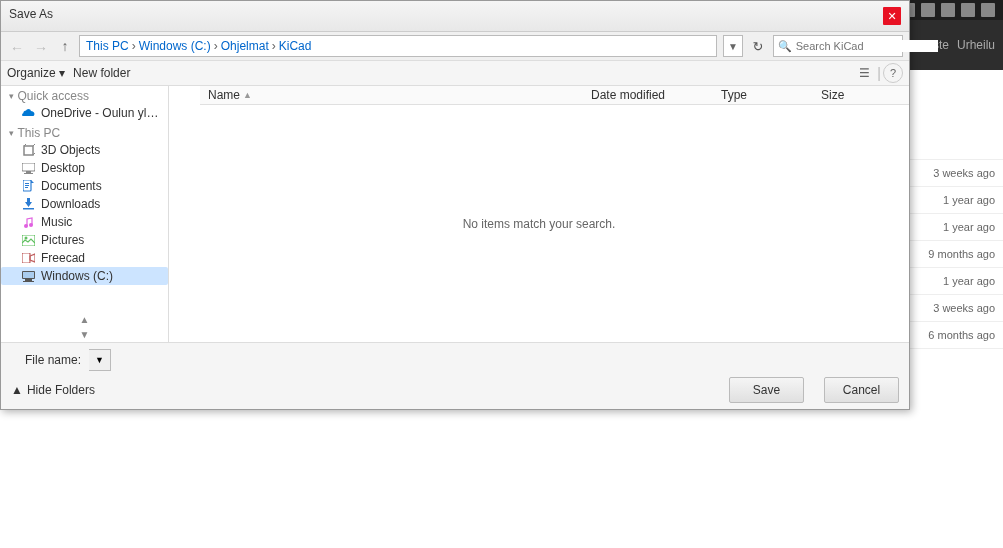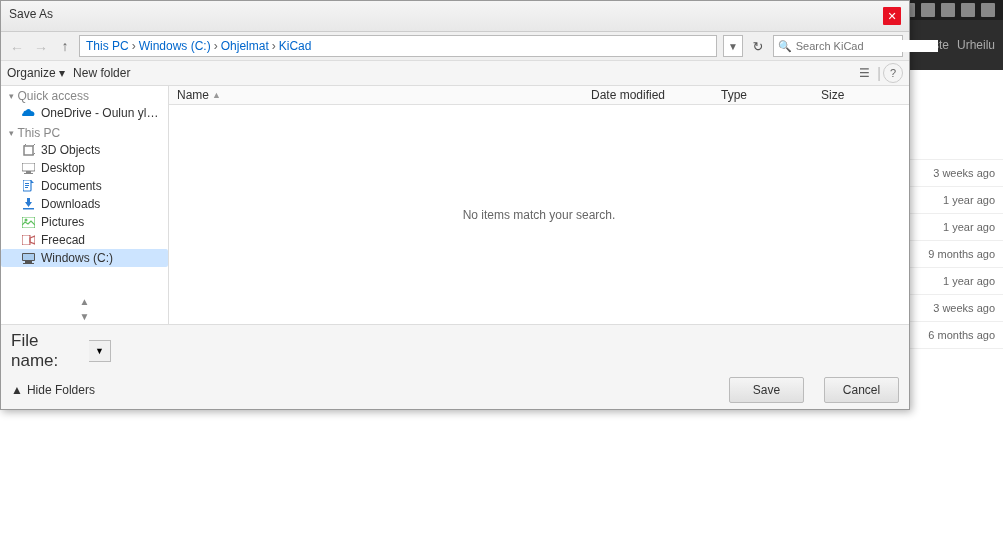--- a/index.html
+++ b/index.html
@@ -202,20 +202,21 @@
       overflow: hidden;
     }
 
     
     .col-headers {
       display: flex;
       padding: 2px 8px;
       border-bottom: 1px solid #e0e0e0;
       background: #fafafa;
       flex-shrink: 0;
+      margin-left: 31px;
     }
     .col-header {
       font-size: 12px; color: #333;
       cursor: pointer;
       display: flex; align-items: center; gap: 3px;
     }
     .col-name { flex: 1; }
     .col-date { width: 130px; }
     .col-type { width: 100px; }
     .col-size { width: 80px; }
@@ -230,21 +231,21 @@
     .dialog-bottom {
       border-top: 1px solid #ddd;
       padding: 6px 10px;
       background: #f5f5f5;
       flex-shrink: 0;
     }
 
     .filename-row {
       display: flex; align-items: center; gap: 8px; margin-bottom: 5px;
     }
-    .filename-label { width: 70px; text-align: left; font-size: 17px; color: #333; }
+    .filename-label { width: 70px; text-align: right; font-size: 12px; color: #333; }
     .filename-input {
       flex: 1;
       height: 22px;
       border: 2px solid #0066cc;
       padding: 0 4px;
       font-size: 12px;
       background: #fff;
       color: #333;
       outline: none;
     }
@@ -504,20 +505,30 @@
         <div class="sidebar-item">
           <div class="sidebar-item-icon icon-downloads">
             <svg width="13" height="13" viewBox="0 0 13 13">
               <rect x="1" y="10" width="11" height="1.5" fill="#2b7cd3"></rect>
               <polygon points="6.5,9 3,4 5,4 5,0 8,0 8,4 10,4" fill="#2b7cd3"></polygon>
             </svg>
           </div>
           <span class="sidebar-item-label">Downloads</span>
         </div>
 
+        <div class="sidebar-item">
+          <div class="sidebar-item-icon">
+            <svg width="11" height="13" viewBox="0 0 11 13">
+              <path d="M4 10 L4 3 L9 2 L9 9" fill="none" stroke="#e060e0" stroke-width="1.2"></path>
+              <circle cx="3" cy="10" r="2" fill="#e060e0"></circle>
+              <circle cx="8" cy="9" r="2" fill="#e060e0"></circle>
+            </svg>
+          </div>
+          <span class="sidebar-item-label">Music</span>
+        </div>
 
         <div class="sidebar-item">
           <div class="sidebar-item-icon">
             <svg width="13" height="11" viewBox="0 0 13 11">
               <rect x="0" y="0" width="13" height="11" rx="1" fill="none" stroke="#60c060" stroke-width="1.2"></rect>
               <circle cx="4" cy="3" r="1.5" fill="#60c060"></circle>
               <polyline points="0,8 3,5 6,7 9,4 13,8" fill="none" stroke="#60c060" stroke-width="1.2"></polyline>
             </svg>
           </div>
           <span class="sidebar-item-label">Pictures</span>

